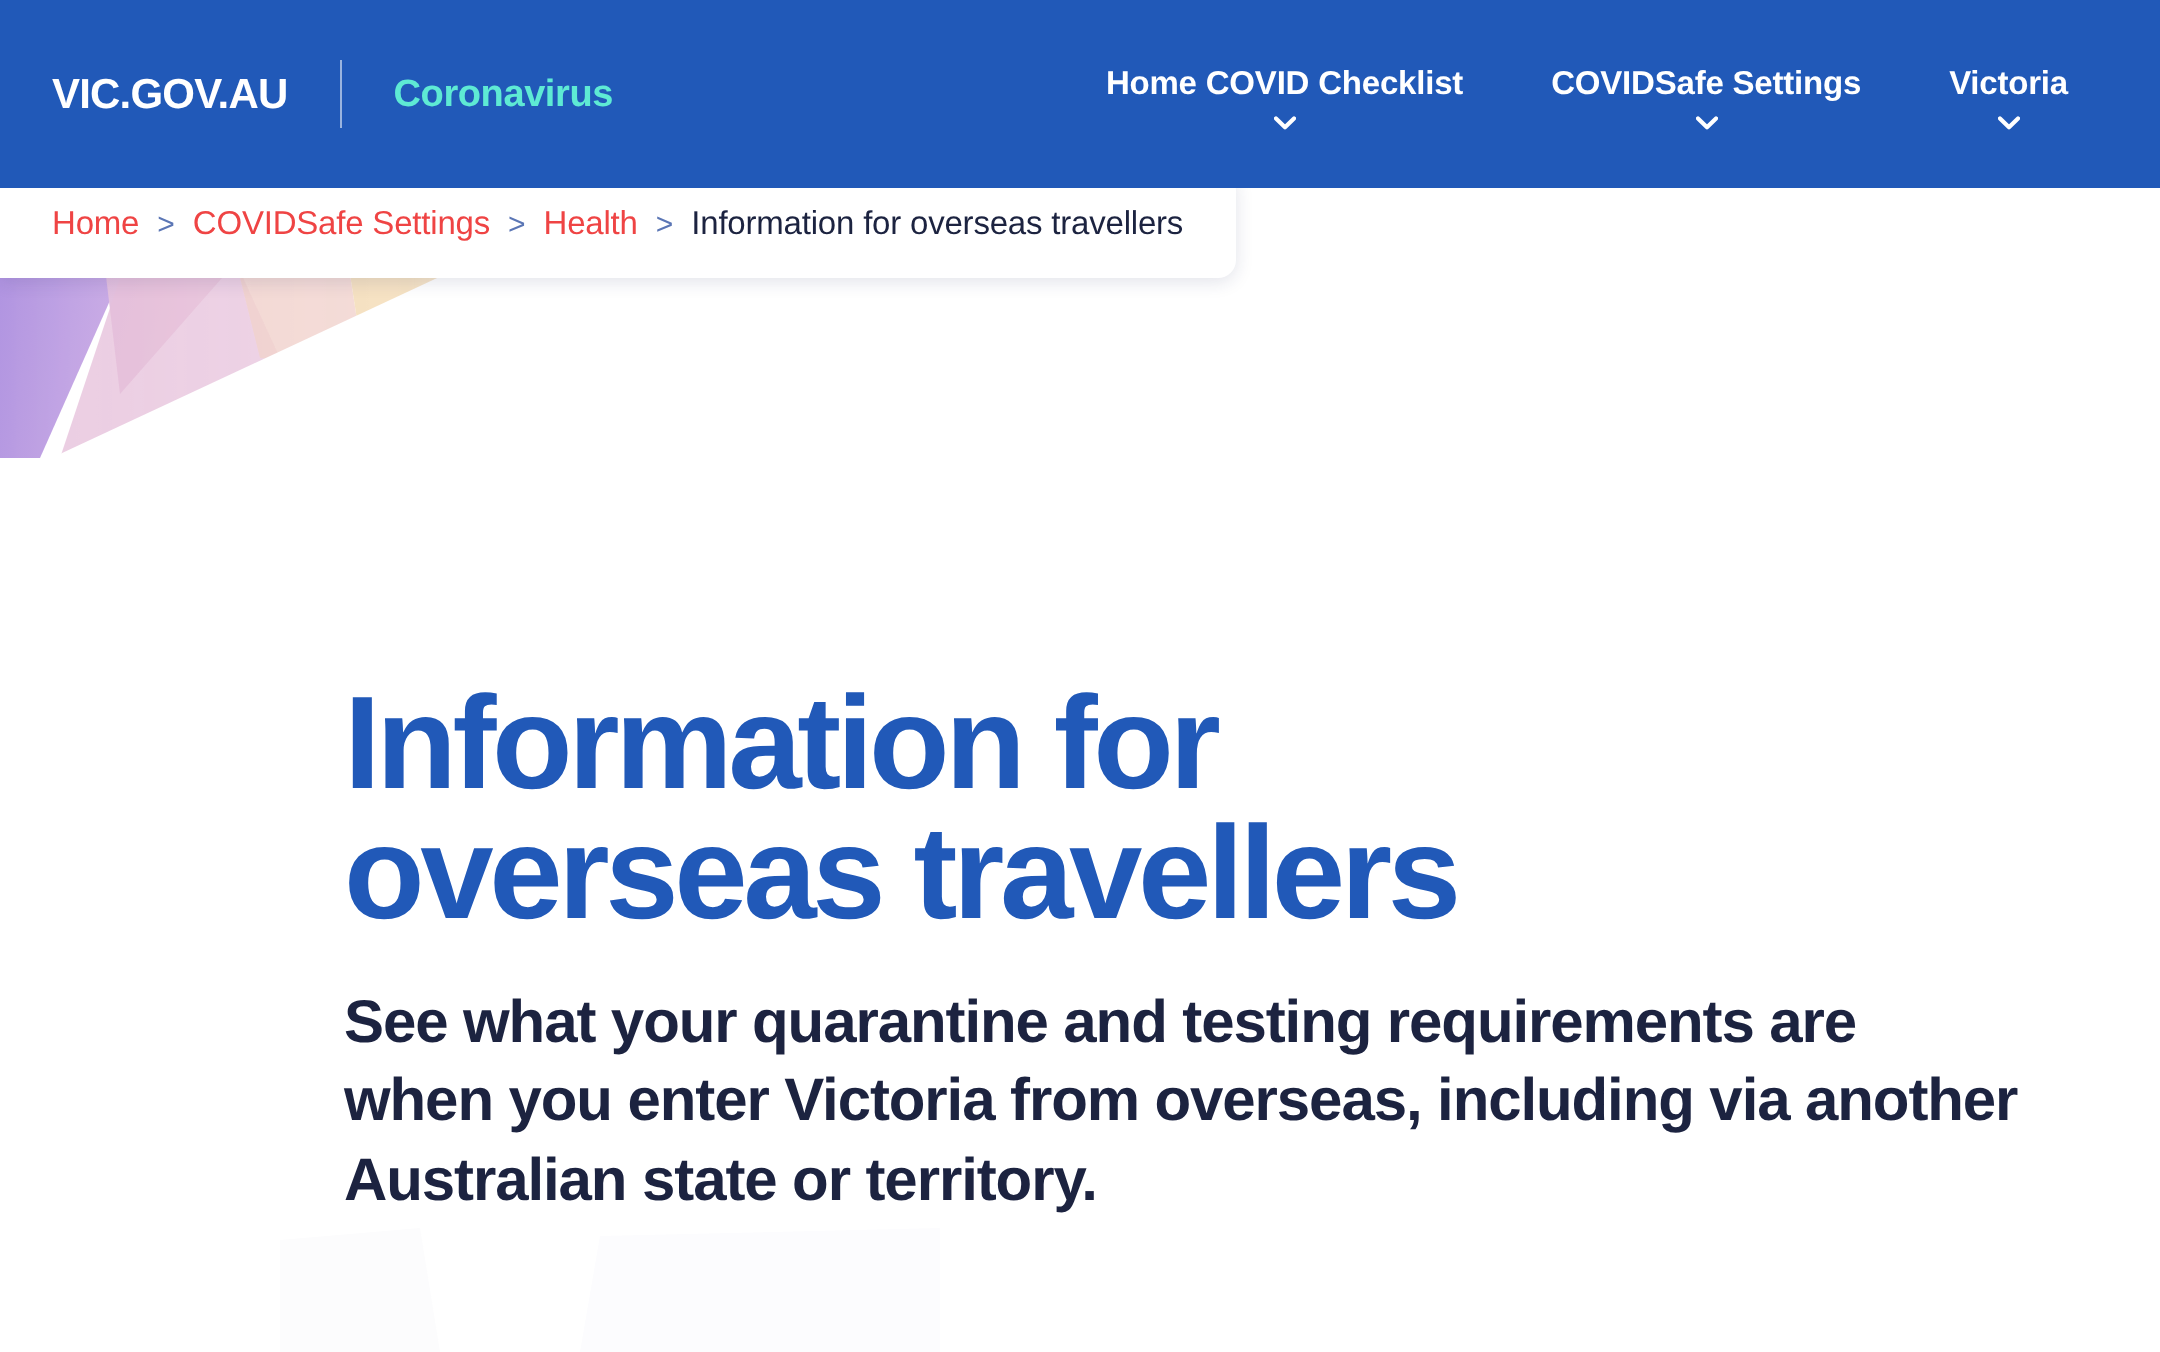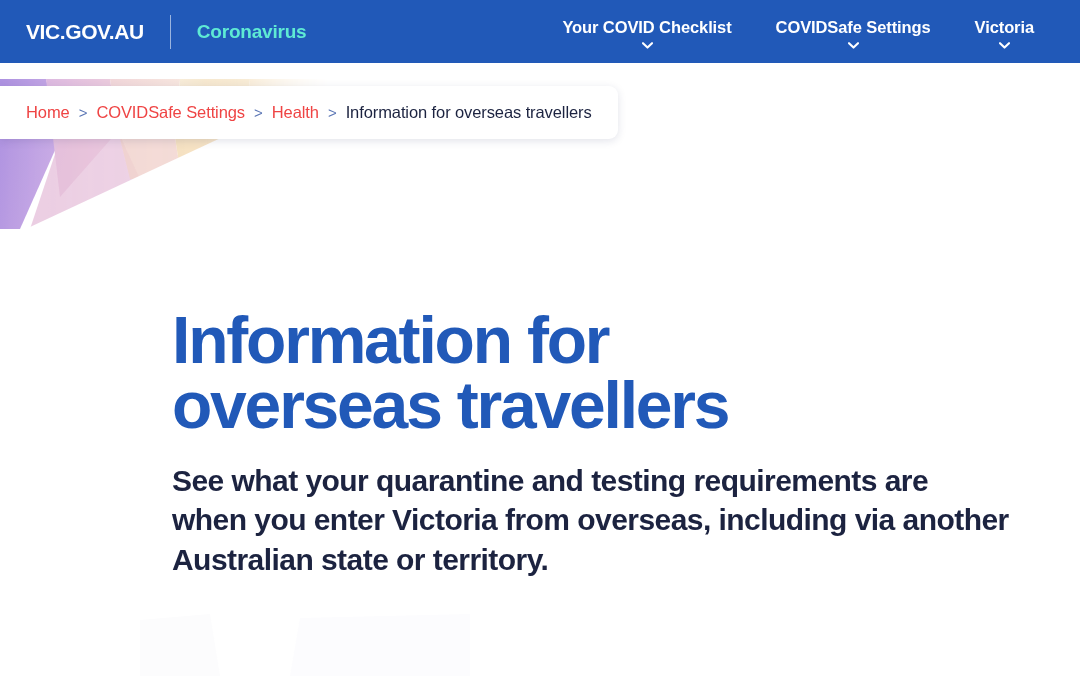--- a/index.html
+++ b/index.html
@@ -13,21 +13,21 @@
     height: 676px;
     overflow: hidden;
     background: #ffffff;
     font-family: "Liberation Sans", sans-serif;
     -webkit-font-smoothing: antialiased;
   }
 
   
   .site-header {
     position: relative;
-    height: 63px;
+    height: 94px;
     background: #2159b8;
     display: flex;
     align-items: center;
     padding: 0 24px 0 26px;
     z-index: 20;
   }
   .brand-group {
     display: flex;
     align-items: center;
     flex: 0 0 auto;
@@ -178,21 +178,21 @@
 
 <header class="site-header">
   <div class="brand-group">
     <a class="brand-logo" href="#">VIC.GOV.AU</a>
     <div class="brand-divider"></div>
     <a class="brand-section" href="#">Coronavirus</a>
   </div>
 
   <nav class="main-nav">
     <a class="nav-item" href="#">
-      <span class="nav-label">Your COVID Checklist</span>
+      <span class="nav-label">Home COVID Checklist</span>
       <span class="chev">
         <svg viewBox="0 0 11 7" width="11" height="7" aria-hidden="true">
           <path d="M1 1.2 L5.5 5.6 L10 1.2" fill="none" stroke="#ffffff" stroke-width="2.1" stroke-linecap="round" stroke-linejoin="round"></path>
         </svg>
       </span>
     </a>
     <a class="nav-item" href="#">
       <span class="nav-label">COVIDSafe Settings</span>
       <span class="chev">
         <svg viewBox="0 0 11 7" width="11" height="7" aria-hidden="true">

